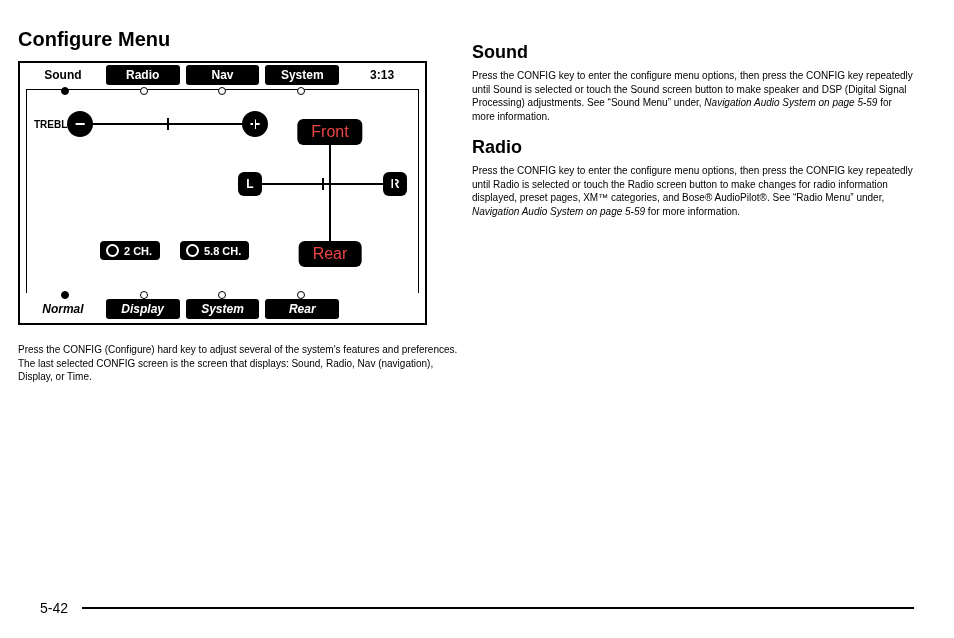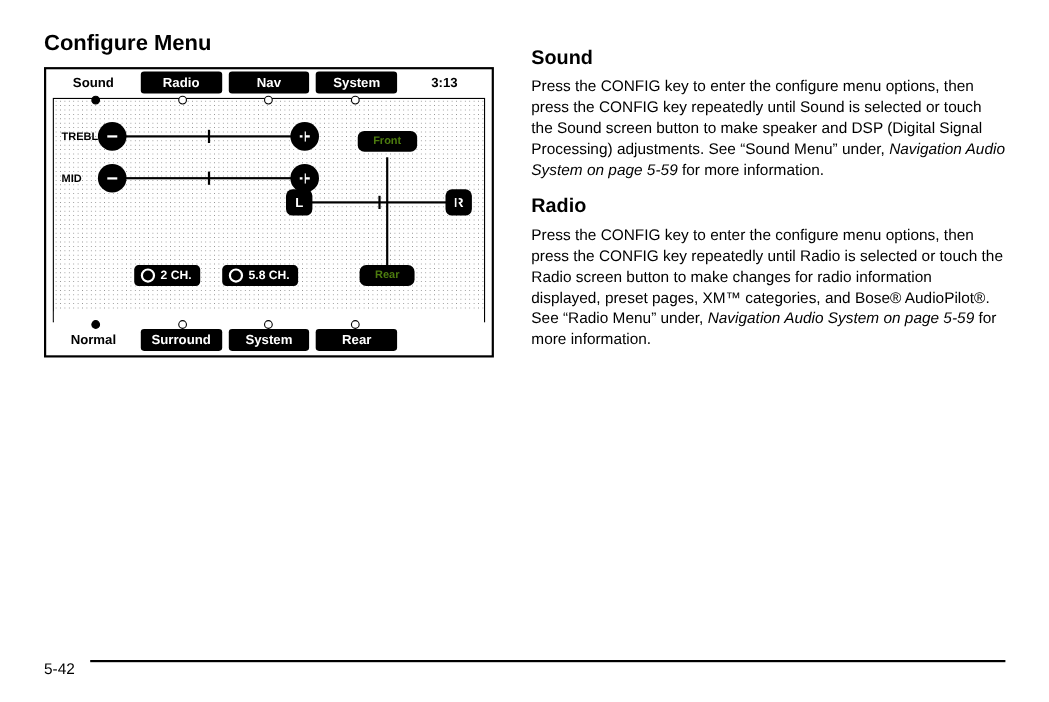--- a/index.html
+++ b/index.html
@@ -7,40 +7,40 @@
     padding: 0;
     font-family: Arial, Helvetica, sans-serif;
     background: #fff;
     color: #000;
     width: 954px;
     height: 638px;
     position: relative;
     box-sizing: border-box;
   }
   .page {
-    padding: 28px 40px 0 40px;
+    padding: 28px 40px 0 18px;
     display: flex;
     gap: 12px;
   }
   .col {
     flex: 1;
     min-width: 0;
   }
   h2 {
     font-size: 20px;
     font-weight: bold;
     margin: 0 0 10px 0;
   }
   h3 {
     font-size: 18px;
     font-weight: bold;
     margin: 14px 0 6px 0;
   }
   p {
-    font-size: 14px;
+    font-size: 10px;
     line-height: 1.35;
     margin: 6px 0 10px 0;
   }
   .italic { font-style: italic; }
 
   
   .diagram {
     border: 2px solid #000;
     width: 405px;
     height: 260px;
@@ -92,20 +92,21 @@
   }
   .tdot { width: 6px; height: 6px; border-radius: 50%; background: #000; border:1px solid #000;}
   .tdot.open { background: #fff; }
 
   .bottom-row {
     position: absolute;
     bottom: 2px; left: 6px; right: 6px;
     height: 22px;
     display: flex;
     gap: 6px;
+    font-style: italic;
   }
   .bottom-dots {
     position: absolute;
     bottom: 24px; left: 6px; right: 6px;
     display: flex;
   }
   .bottom-dots > div { flex:1; display:flex; justify-content:center;}
 
   
   .slider-group {
@@ -182,23 +183,23 @@
     position:absolute; width:24px; height:24px; background:#000;
     border-radius:6px; color:#fff; font-size:12px; font-weight:bold;
     display:flex; align-items:center; justify-content:center;
     top:50%; transform:translate(-50%,-50%);
   }
 
   
   .pill {
     position: absolute;
     background: #000;
-    color: #4d7c0f;
-    font-size: 10px;
-    font-weight: bold;
+    color: #ef4444;
+    font-size: 16px;
+    font-weight: normal;
     border-radius: 6px;
     padding: 4px 14px;
     transform: translateX(-50%);
   }
 
   
   .chbtn {
     position: absolute;
     background: #000;
     color: #fff;
@@ -215,21 +216,21 @@
     border: 2px solid #fff;
     border-radius: 50%;
   }
 
   
   .page-footer {
     position: absolute;
     left: 40px; right: 40px;
     bottom: 22px;
     display: flex;
-    align-items: flex-start;
+    align-items: center;
   }
   .page-footer .num {
     font-size: 14px;
     padding-right: 14px;
   }
   .page-footer .rule {
     flex: 1;
     height: 2px;
     background: #000;
   }
@@ -271,28 +272,20 @@
 
       <div class="slider-group">
         <div class="slider-row">
           <div class="slider-label">TREBLE</div>
           <div class="slider-track">
             <div class="tick"></div>
             <div class="knob minus" style="left:0%"></div>
             <div class="knob plus" style="left:100%"></div>
           </div>
         </div>
-        <div class="slider-row">
-          <div class="slider-label">MID</div>
-          <div class="slider-track">
-            <div class="tick"></div>
-            <div class="knob minus" style="left:0%"></div>
-            <div class="knob plus" style="left:100%"></div>
-          </div>
-        </div>
       </div>
 
       <div class="balance">
         <div class="tick"></div>
         <div class="bknob" style="left:0%">L</div>
         <div class="bknob" style="left:100%">R</div>
       </div>
 
       <div class="pill" style="left:310px; top:56px;">Front</div>
       <div class="pill" style="left:310px; top:178px;">Rear</div>
@@ -318,27 +311,28 @@
         <div>
             <div class="tdot open"></div>
           </div>
         <div>
             <div class="tdot open"></div>
           </div>
         <div></div>
       </div>
       <div class="bottom-row">
         <div class="top-cell light">Normal</div>
-        <div class="top-cell dark">Surround</div>
+        <div class="top-cell dark">Display</div>
         <div class="top-cell dark">System</div>
         <div class="top-cell dark">Rear</div>
         <div style="flex:1"></div>
       </div>
     </div>
 
+    <p>Press the CONFIG (Configure) hard key to adjust several of the system's features and preferences. The last selected CONFIG screen is the screen that displays: Sound, Radio, Nav (navigation), Display, or Time.</p>
   </div>
 
   <div class="col">
     <h3>Sound</h3>
     <p>
       <span>Press the CONFIG key to enter the configure menu options, then press the CONFIG key repeatedly until Sound is selected or touch the Sound screen button to make speaker and DSP (Digital Signal Processing) adjustments. See “Sound Menu” under, </span><span class="italic">Navigation Audio System on page 5-59</span><span> for more information.</span>
     </p>
 
     <h3>Radio</h3>
     <p>

